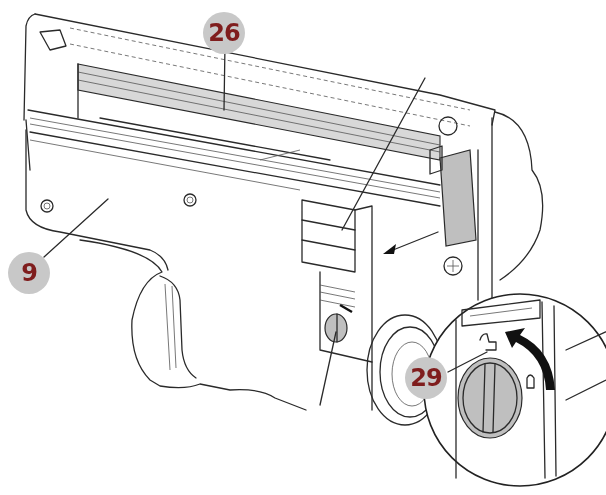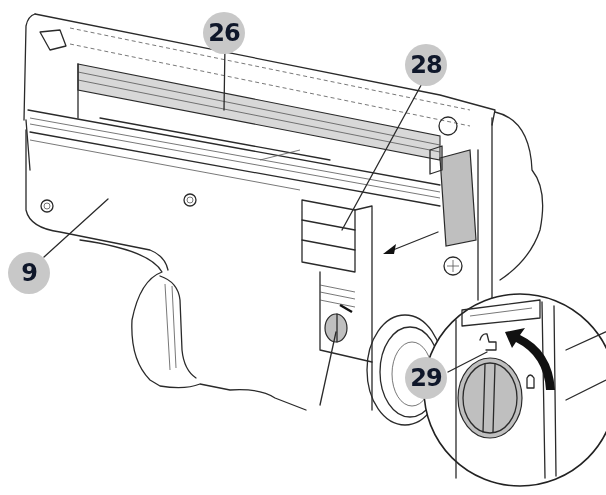--- a/index.html
+++ b/index.html
@@ -1,20 +1,20 @@
 <!DOCTYPE html>
 <html><head>
 <meta charset="utf-8">
 <style>
   html, body { margin: 0; padding: 0; background: #ffffff; }
   body { width: 606px; height: 495px; overflow: hidden; position: relative; font-family: "DejaVu Sans", sans-serif; }
   #stage { position: absolute; left: 0; top: 0; width: 606px; height: 495px; }
   .callout { position: absolute; width: 42px; height: 42px; border-radius: 50%; background: #c8c8c8;
              display: flex; align-items: center; justify-content: center;
-             font-family: "DejaVu Sans", sans-serif; font-weight: bold; font-size: 24px; color: #0f172a; letter-spacing: -1px; }
+             font-family: "DejaVu Sans", sans-serif; font-weight: bold; font-size: 24px; color: #7f1d1d; letter-spacing: -1px; }
   svg { position: absolute; left: 0; top: 0; }
   .ln { fill: none; stroke: #2a2a2a; stroke-width: 1.3; stroke-linecap: round; stroke-linejoin: round; }
   .thin { fill: none; stroke: #555; stroke-width: 0.8; }
   .thick { fill: none; stroke: #111; stroke-width: 2.4; }
   .gray { fill: #bfbfbf; stroke: #2a2a2a; stroke-width: 1.2; }
   .lgray { fill: #d8d8d8; stroke: #2a2a2a; stroke-width: 1.1; }
   .wfill { fill: #ffffff; stroke: #222; stroke-width: 1.6; }
 </style>
 </head>
 <body>
@@ -125,22 +125,19 @@
       <path class="ln" d="M425 78 L342 230"></path>
       <path class="ln" d="M44 257 L108 199"></path>
       <path class="ln" d="M320 405 L336 332"></path>
       <path class="ln" d="M448 372 L487 352"></path>
     </g>
   </svg>
 
   <div class="callout" style="left:203px;top:12px;">
       <span>26</span>
     </div>
-  <div class="callout" style="left:405px;top:44px;">
-      <span>28</span>
-    </div>
   <div class="callout" style="left:8px;top:252px;">
       <span>9</span>
     </div>
   <div class="callout" style="left:405px;top:357px;align-items:center;">
       <span>29</span>
     </div>
 </div>
 
 </body></html>

